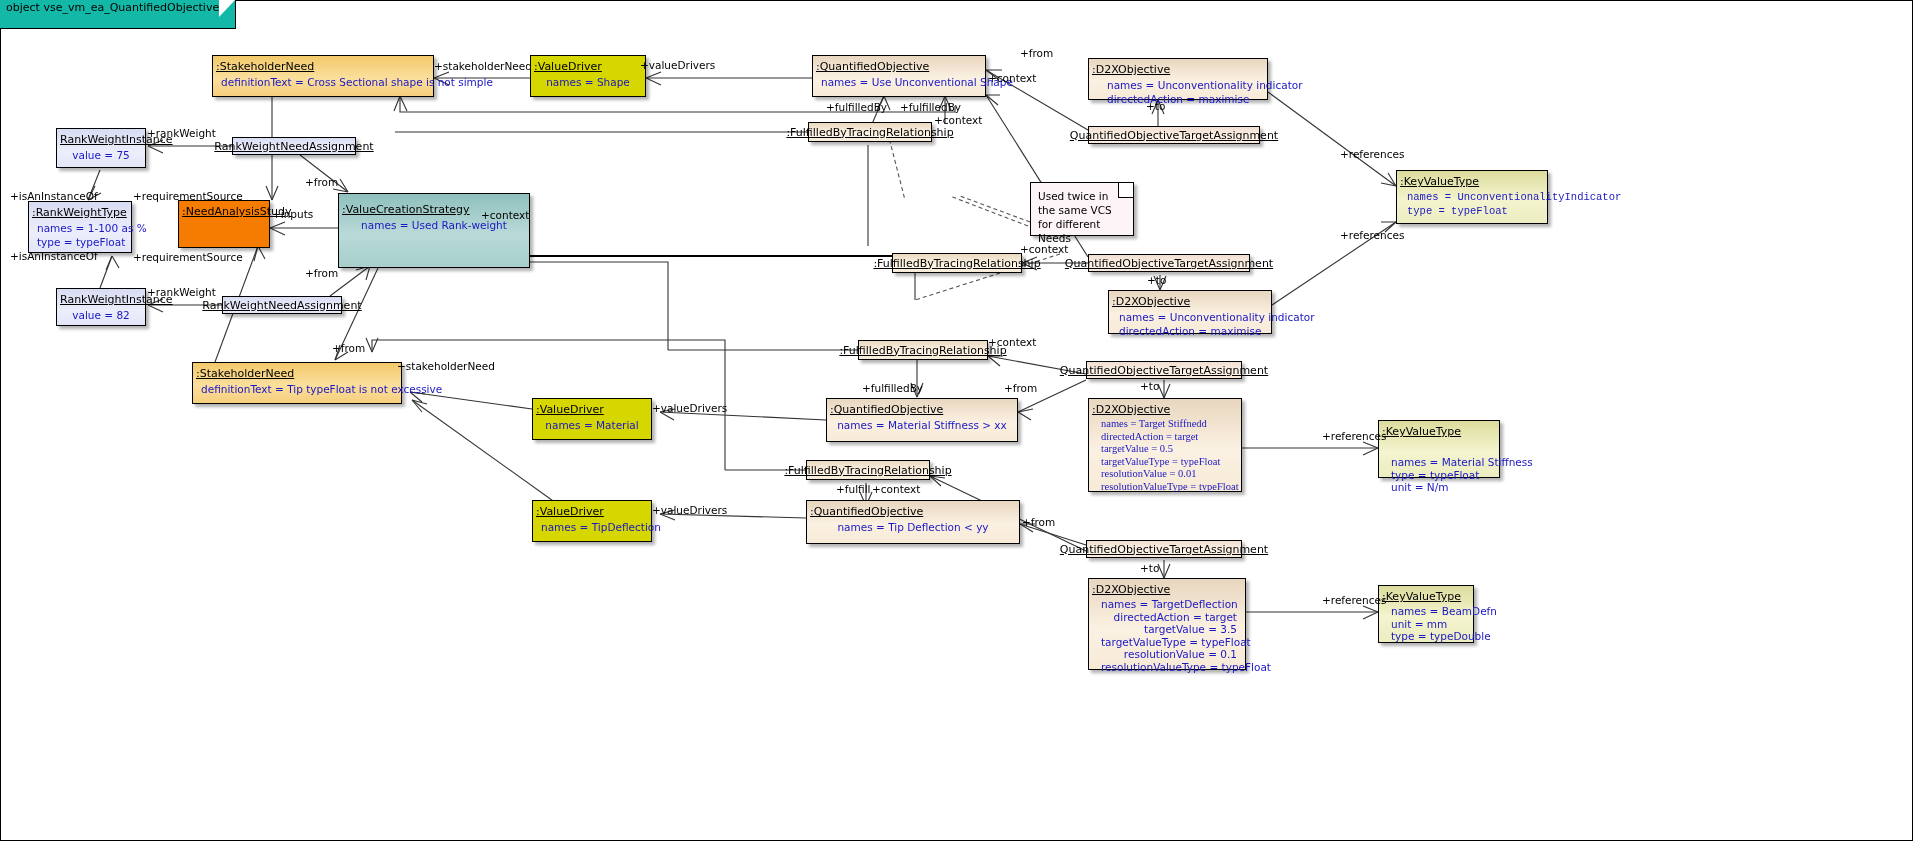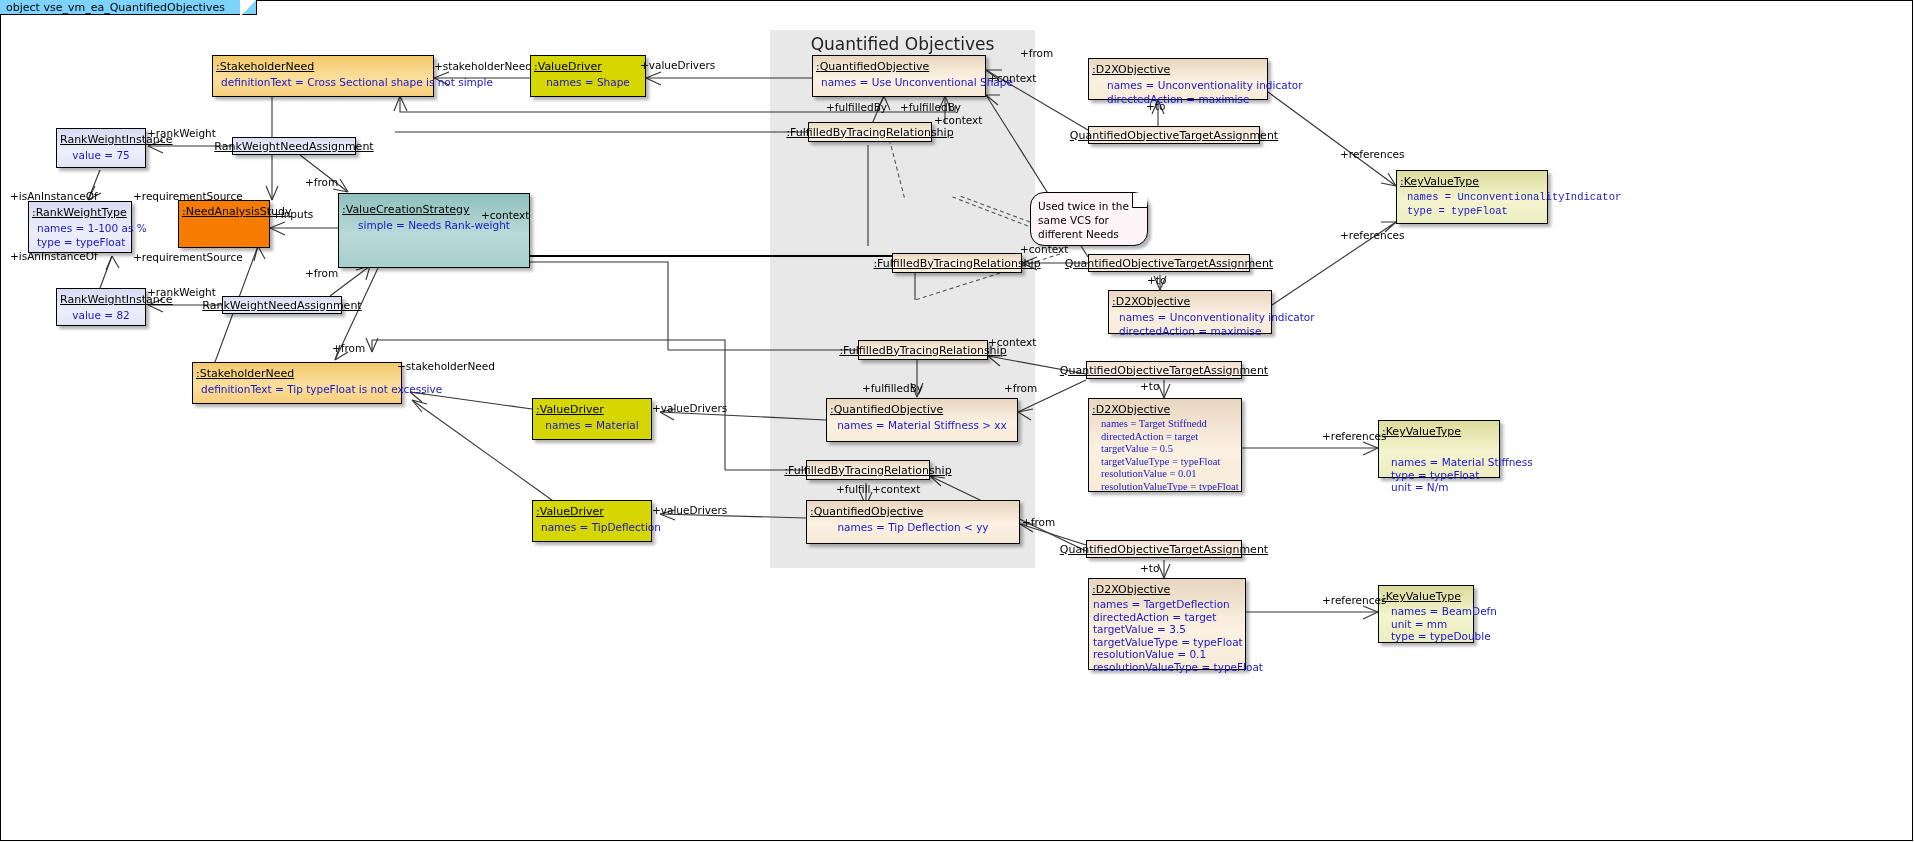--- a/index.html
+++ b/index.html
@@ -1,22 +1,22 @@
 <!DOCTYPE html>
 <html><head>
 <meta charset="utf-8">
 <style>
   html,body{margin:0;padding:0;background:#fff;}
   body{font-family:"DejaVu Sans","Liberation Sans",sans-serif;}
   #canvas{position:relative;width:1914px;height:842px;background:#ffffff;overflow:hidden;}
 
   
   .frame{position:absolute;left:0;top:0;width:1913px;height:841px;border:1px solid #000;box-sizing:border-box;}
-  .frame-tab{position:absolute;left:0;top:0;height:15px;padding:1px 31px 0 6px;
-      border:1px solid #000;border-top:none;border-left:none;background:#7dd3fc;
+  .frame-tab{position:absolute;left:0;top:0;height:29px;padding:1px 10px 0 6px;
+      border:1px solid #000;border-top:none;border-left:none;background:#14b8a6;
       font-size:11px;color:#000;white-space:nowrap;box-sizing:border-box;}
   .frame-tab:after{content:"";position:absolute;right:-1px;top:-1px;width:0;height:0;
       border-left:17px solid #fff;border-bottom:18px solid transparent;}
 
   
   .region{position:absolute;box-sizing:border-box;}
   .region-title{position:absolute;width:100%;text-align:center;font-size:17px;color:#222;}
 
   
   .node{position:absolute;box-sizing:border-box;border:1px solid #000;
@@ -58,23 +58,20 @@
   svg.links .ah{stroke:#333;stroke-width:1.1;fill:none;}
 </style>
 </head>
 <body>
 
 <div id="canvas">
 
   <div class="frame"></div>
   <div class="frame-tab">object vse_vm_ea_QuantifiedObjectives</div>
 
-  <div class="region" style="left:770px;top:30px;width:265px;height:538px;background:#e8e8e8;">
-    <div class="region-title" style="top:4px;">Quantified Objectives</div>
-  </div>
 
   <svg class="links">
 
     <line x1="530" y1="78" x2="434" y2="78"></line>
     <path class="ah" d="M434,78 L449,72 M434,78 L449,85"></path>
 
     <line x1="812" y1="78" x2="646" y2="78"></line>
     <path class="ah" d="M646,78 L661,72 M646,78 L661,85"></path>
 
     <polyline points="955,106 955,112 400,112 400,96"></polyline>
@@ -249,41 +246,41 @@
   </div>
 
   <div class="node n-kvt center" style="left:1396px;top:170px;width:152px;height:54px;">
     <div class="title"><span>:KeyValueType</span></div>
     <div class="attrs" style="text-align:left;padding-left:10px;font-family:Liberation Mono, monospace;">
       <div>names = UnconventionalityIndicator</div>
       <div>type = typeFloat</div>
     </div>
   </div>
 
-  <div class="note" style="left:1030px;top:192px;width:118px;height:54px;border-radius:14px;">
+  <div class="note" style="left:1030px;top:182px;width:104px;height:54px;">
     <div class="note-fold"></div>
     <span>Used twice in the same VCS for different Needs</span>
   </div>
 
   <div class="node n-rank center" style="left:28px;top:201px;width:104px;height:52px;">
     <div class="title"><span>:RankWeightType</span></div>
     <div class="attrs">
       <div>names = 1-100 as %</div>
       <div>type = typeFloat</div>
     </div>
   </div>
 
   <div class="node n-study" style="left:178px;top:200px;width:92px;height:48px;">
     <div class="title" style="background:#f57c00;"><span>:NeedAnalysisStudy</span></div>
   </div>
 
   <div class="node n-vcs center" style="left:338px;top:193px;width:192px;height:75px;">
     <div class="title" style="padding-top:9px;"><span>:ValueCreationStrategy</span></div>
     <div class="attrs">
-      <div>simple = Needs Rank-weight</div>
+      <div>names = Used Rank-weight</div>
     </div>
   </div>
 
   <div class="node n-rel assoc" style="left:892px;top:253px;width:130px;height:20px;">
     <div class="title"><span>:FulfilledByTracingRelationship</span></div>
   </div>
 
   <div class="node n-assign assoc" style="left:1088px;top:254px;width:162px;height:18px;">
     <div class="title"><span>QuantifiedObjectiveTargetAssignment</span></div>
   </div>
@@ -374,21 +371,21 @@
       <div>names = Tip Deflection &lt; yy</div>
     </div>
   </div>
 
   <div class="node n-assign assoc" style="left:1086px;top:540px;width:156px;height:18px;">
     <div class="title"><span>QuantifiedObjectiveTargetAssignment</span></div>
   </div>
 
   <div class="node n-qo center" style="left:1088px;top:578px;width:158px;height:92px;">
     <div class="title"><span>:D2XObjective</span></div>
-    <div class="attrs" style="text-align:left;padding-left:4px;line-height:12.5px;">
+    <div class="attrs" style="text-align:right;padding-left:12px;line-height:12.5px;">
       <div>names = TargetDeflection</div>
       <div>directedAction = target</div>
       <div>targetValue = 3.5</div>
       <div>targetValueType = typeFloat</div>
       <div>resolutionValue = 0.1</div>
       <div>resolutionValueType = typeFloat</div>
     </div>
   </div>
 
   <div class="node n-kvt center" style="left:1378px;top:585px;width:96px;height:58px;">

